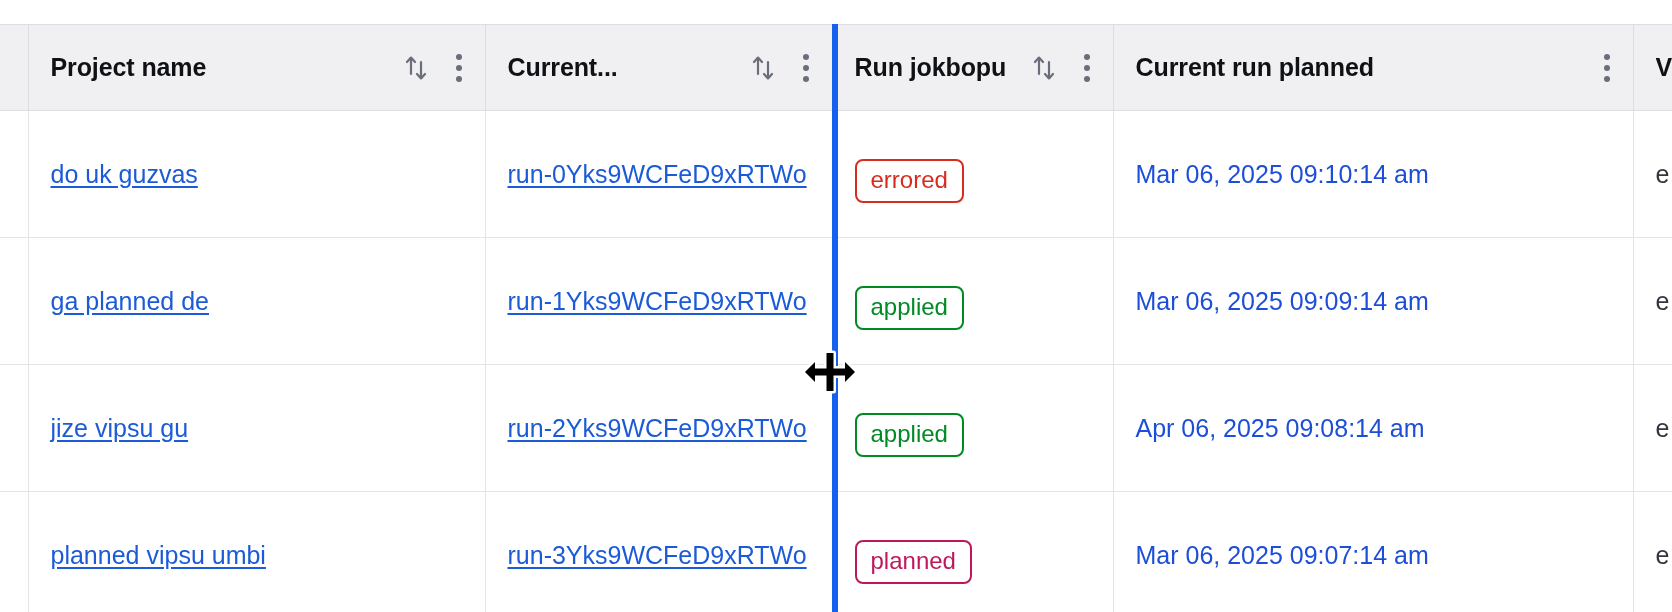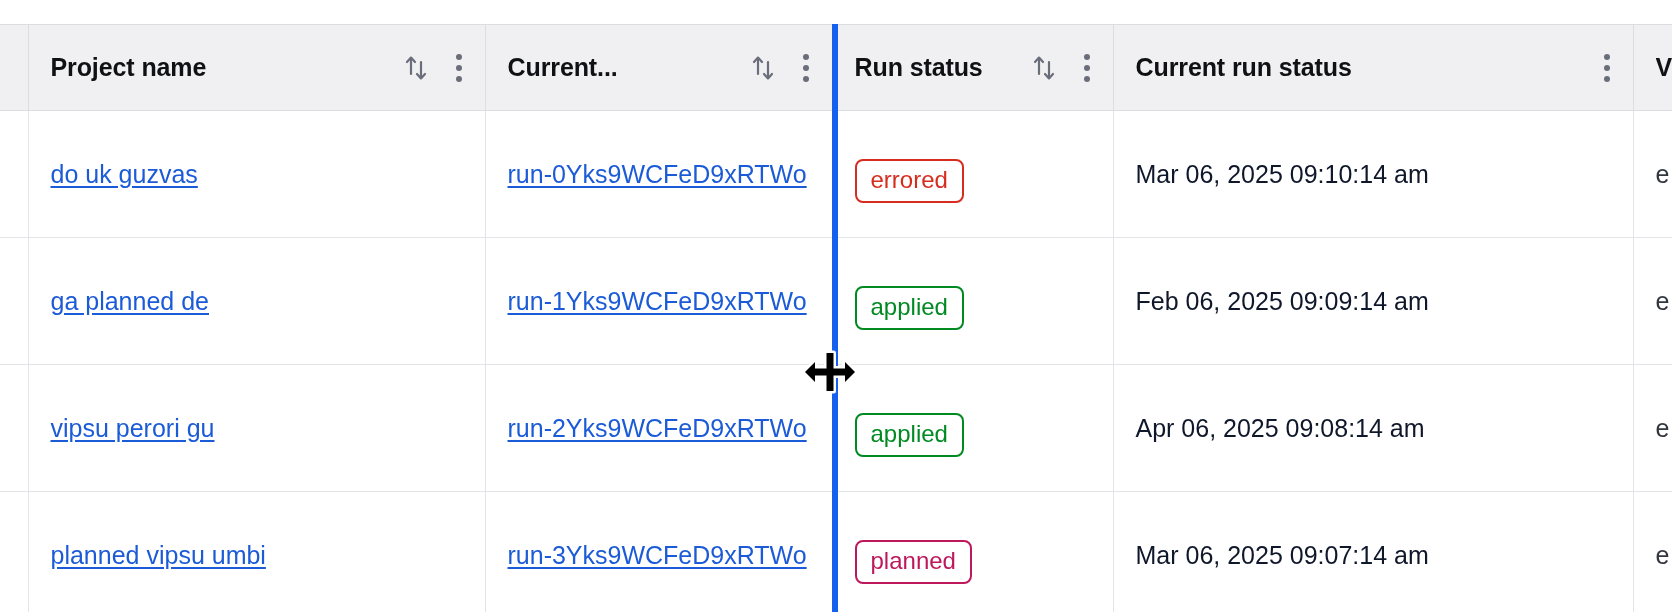--- a/index.html
+++ b/index.html
@@ -125,21 +125,21 @@
   a.cell-link {
     color: #1b5bd7;
     text-decoration: underline;
     text-underline-offset: 3px;
     font-size: 25px;
     line-height: 1.45;
     word-break: break-word;
     cursor: pointer;
   }
 
-  .date-cell { white-space: nowrap; color: #0f172a; margin-left: 36px; }
+  .date-cell { white-space: nowrap; color: #1d4ed8; margin-left: 36px; }
 
   .badge {
     display: inline-block;
     padding: 5px 14px 7px;
     border: 2px solid currentColor;
     border-radius: 8px;
     font-size: 24px;
     line-height: 1.15;
     background: #ffffff;
     white-space: nowrap;
@@ -228,21 +228,21 @@
                   <i></i>
                     <i></i>
                     <i></i>
                 </span>
               </span>
             </div>
           </th>
 
           <th>
             <div class="th-inner">
-              <span class="th-label">Run status</span>
+              <span class="th-label">Run jokbopu</span>
               <span class="th-actions">
                 <span class="icon-sort">
                   <svg viewBox="0 0 26 30" width="26" height="30" aria-hidden="true">
                     <g stroke="#6a6d7a" stroke-width="2.2" fill="none" stroke-linecap="round" stroke-linejoin="round">
                       <path d="M8 21 V5"></path>
                       <path d="M4 9 L8 4.6 L12 9"></path>
                       <path d="M18 9 V25"></path>
                       <path d="M14 21 L18 25.4 L22 21"></path>
                     </g>
                   </svg>
@@ -251,21 +251,21 @@
                   <i></i>
                     <i></i>
                     <i></i>
                 </span>
               </span>
             </div>
           </th>
 
           <th>
             <div class="th-inner">
-              <span class="th-label">Current run status</span>
+              <span class="th-label">Current run planned</span>
               <span class="th-actions">
                 <span class="icon-kebab">
                   <i></i>
                     <i></i>
                     <i></i>
                 </span>
               </span>
             </div>
           </th>
 
@@ -298,28 +298,28 @@
           <td class="sel-td"></td>
           <td>
             <a class="cell-link">ga planned de</a>
           </td>
           <td>
             <a class="cell-link">run-1Yks9WCFeD9xRTWo</a>
           </td>
           <td>
             <span class="badge" style="color: rgb(0, 138, 34);">applied</span>
           </td>
-          <td class="date-cell">Feb 06, 2025 09:09:14 am</td>
+          <td class="date-cell">Mar 06, 2025 09:09:14 am</td>
           <td>e</td>
         </tr>
 
         <tr>
           <td class="sel-td"></td>
           <td>
-            <a class="cell-link">vipsu perori gu</a>
+            <a class="cell-link">jize vipsu gu</a>
           </td>
           <td>
             <a class="cell-link">run-2Yks9WCFeD9xRTWo</a>
           </td>
           <td>
             <span class="badge" style="color: rgb(0, 138, 34);">applied</span>
           </td>
           <td class="date-cell">Apr 06, 2025 09:08:14 am</td>
           <td>e</td>
         </tr>

